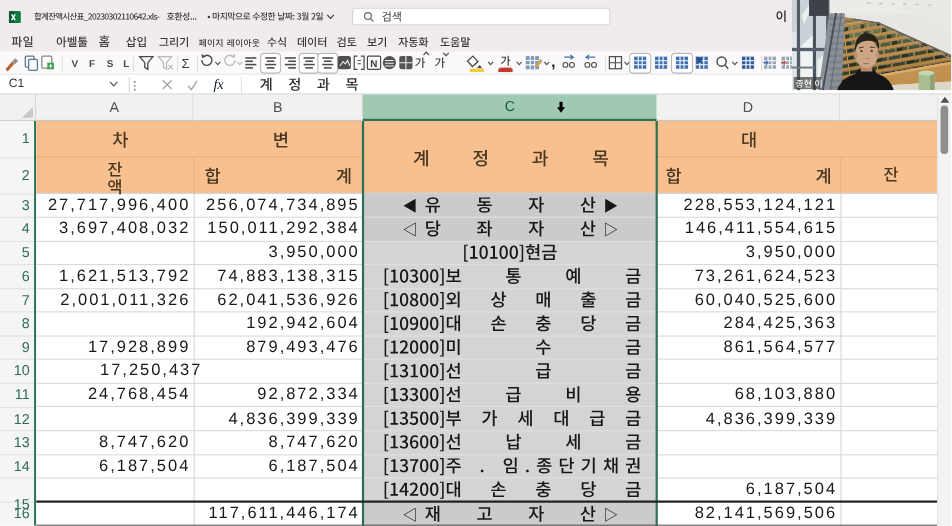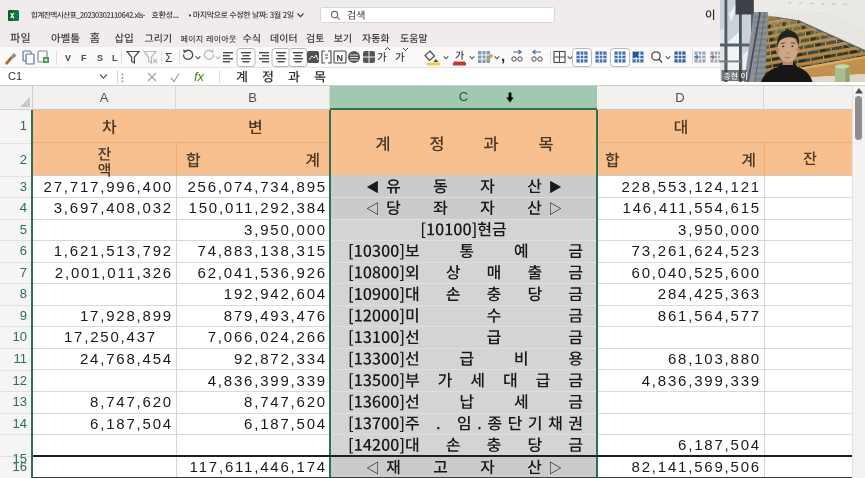--- a/index.html
+++ b/index.html
@@ -136,21 +136,21 @@
 <div class="abs" style="left:117px;top:70px;width:1px;height:14px;background:#d8d8d8"></div>
 <svg class="abs" style="left:121px;top:73px" width="4" height="10">
       <circle cx="1.5" cy="1.5" r="1" fill="#9a9a9a"></circle>
       <circle cx="1.5" cy="5" r="1" fill="#9a9a9a"></circle>
       <circle cx="1.5" cy="8.5" r="1" fill="#9a9a9a"></circle>
     </svg>
 <svg class="abs" style="left:147px;top:72px" width="80" height="12">
  <path d="M1 1 l8 8 M9 1 l-8 8" stroke="#a5a5a5" stroke-width="1.3" fill="none"></path>
  <path d="M24 6 l3 3.5 5-8" stroke="#a5a5a5" stroke-width="1.3" fill="none"></path>
 </svg>
-<div class="abs" style="left:194px;top:69px;font-size:13px;color:#4d7c0f;font-style:italic;font-family:Liberation Sans, sans-serif"><i>fx</i></div>
+<div class="abs" style="left:194px;top:69px;font-size:13px;color:#0f172a;font-style:italic;font-family:Liberation Serif, serif"><i>fx</i></div>
 <div class="abs" style="left:219px;top:70px;width:1px;height:14px;background:#e0e0e0"></div>
 
 <div class="abs" style="left:0;top:86px;width:33px;height:24px;background:#f1f1f1;border-right:1px solid #cfcfcf;border-bottom:1px solid #cfcfcf"></div>
 <svg class="abs" style="left:20px;top:97px" width="11" height="11">
       <path d="M10 0 L10 10 L0 10 Z" fill="#c9c9c9"></path>
     </svg>
 
 <div class="abs" style="left:33px;top:86px;width:143px;height:24px;background:#f1f1f0;border-right:1px solid #d8d8d8;border-bottom:1px solid #c6c6c6;font-size:13px;color:#4f4f4f;text-align:center;line-height:23px">A</div>
 <div class="abs" style="left:176px;top:86px;width:154px;height:24px;background:#f1f1f0;border-right:1px solid #d8d8d8;border-bottom:1px solid #c6c6c6;font-size:13px;color:#4f4f4f;text-align:center;line-height:23px">B</div>
 <div class="abs" style="left:330px;top:86px;width:267px;height:24px;background:#9fcab1;border-bottom:2.5px solid #2c7152;font-size:13px;color:#1d5c40;text-align:center;line-height:22px">C</div>
@@ -255,22 +255,21 @@
     <div class="num" style="left:176px;top:240.2px;width:151px;height:21.6px;line-height:21.6px">74,883,138,315</div>
     <div class="num" style="left:597px;top:240.2px;width:164px;height:21.6px;line-height:21.6px">73,261,624,523</div>
     <div class="num" style="left:33px;top:261.7px;width:140px;height:21.6px;line-height:21.6px">2,001,011,326</div>
     <div class="num" style="left:176px;top:261.7px;width:151px;height:21.6px;line-height:21.6px">62,041,536,926</div>
     <div class="num" style="left:597px;top:261.7px;width:164px;height:21.6px;line-height:21.6px">60,040,525,600</div>
     <div class="num" style="left:176px;top:283.2px;width:151px;height:21.6px;line-height:21.6px">192,942,604</div>
     <div class="num" style="left:597px;top:283.2px;width:164px;height:21.6px;line-height:21.6px">284,425,363</div>
     <div class="num" style="left:33px;top:304.8px;width:140px;height:21.6px;line-height:21.6px">17,928,899</div>
     <div class="num" style="left:176px;top:304.8px;width:151px;height:21.6px;line-height:21.6px">879,493,476</div>
     <div class="num" style="left:597px;top:304.8px;width:164px;height:21.6px;line-height:21.6px">861,564,577</div>
-    <div class="num" style="left:17px;top:326.4px;width:140px;height:21.6px;line-height:21.6px">17,250,437</div>
-    <div class="num" style="left:176px;top:326.4px;width:151px;height:21.6px;line-height:21.6px">7,066,024,266</div>
+    <div class="num" style="left:44px;top:326.4px;width:140px;height:21.6px;line-height:21.6px">17,250,437</div>
     <div class="num" style="left:33px;top:347.9px;width:140px;height:21.6px;line-height:21.6px">24,768,454</div>
     <div class="num" style="left:176px;top:347.9px;width:151px;height:21.6px;line-height:21.6px">92,872,334</div>
     <div class="num" style="left:597px;top:347.9px;width:164px;height:21.6px;line-height:21.6px">68,103,880</div>
     <div class="num" style="left:176px;top:369.5px;width:151px;height:21.6px;line-height:21.6px">4,836,399,339</div>
     <div class="num" style="left:597px;top:369.5px;width:164px;height:21.6px;line-height:21.6px">4,836,399,339</div>
     <div class="num" style="left:33px;top:391.0px;width:140px;height:21.6px;line-height:21.6px">8,747,620</div>
     <div class="num" style="left:176px;top:391.0px;width:151px;height:21.6px;line-height:21.6px">8,747,620</div>
     <div class="num" style="left:33px;top:412.6px;width:140px;height:21.6px;line-height:21.6px">6,187,504</div>
     <div class="num" style="left:176px;top:412.6px;width:151px;height:21.6px;line-height:21.6px">6,187,504</div>
     <div class="num" style="left:597px;top:434.1px;width:164px;height:21.6px;line-height:21.6px">6,187,504</div>

